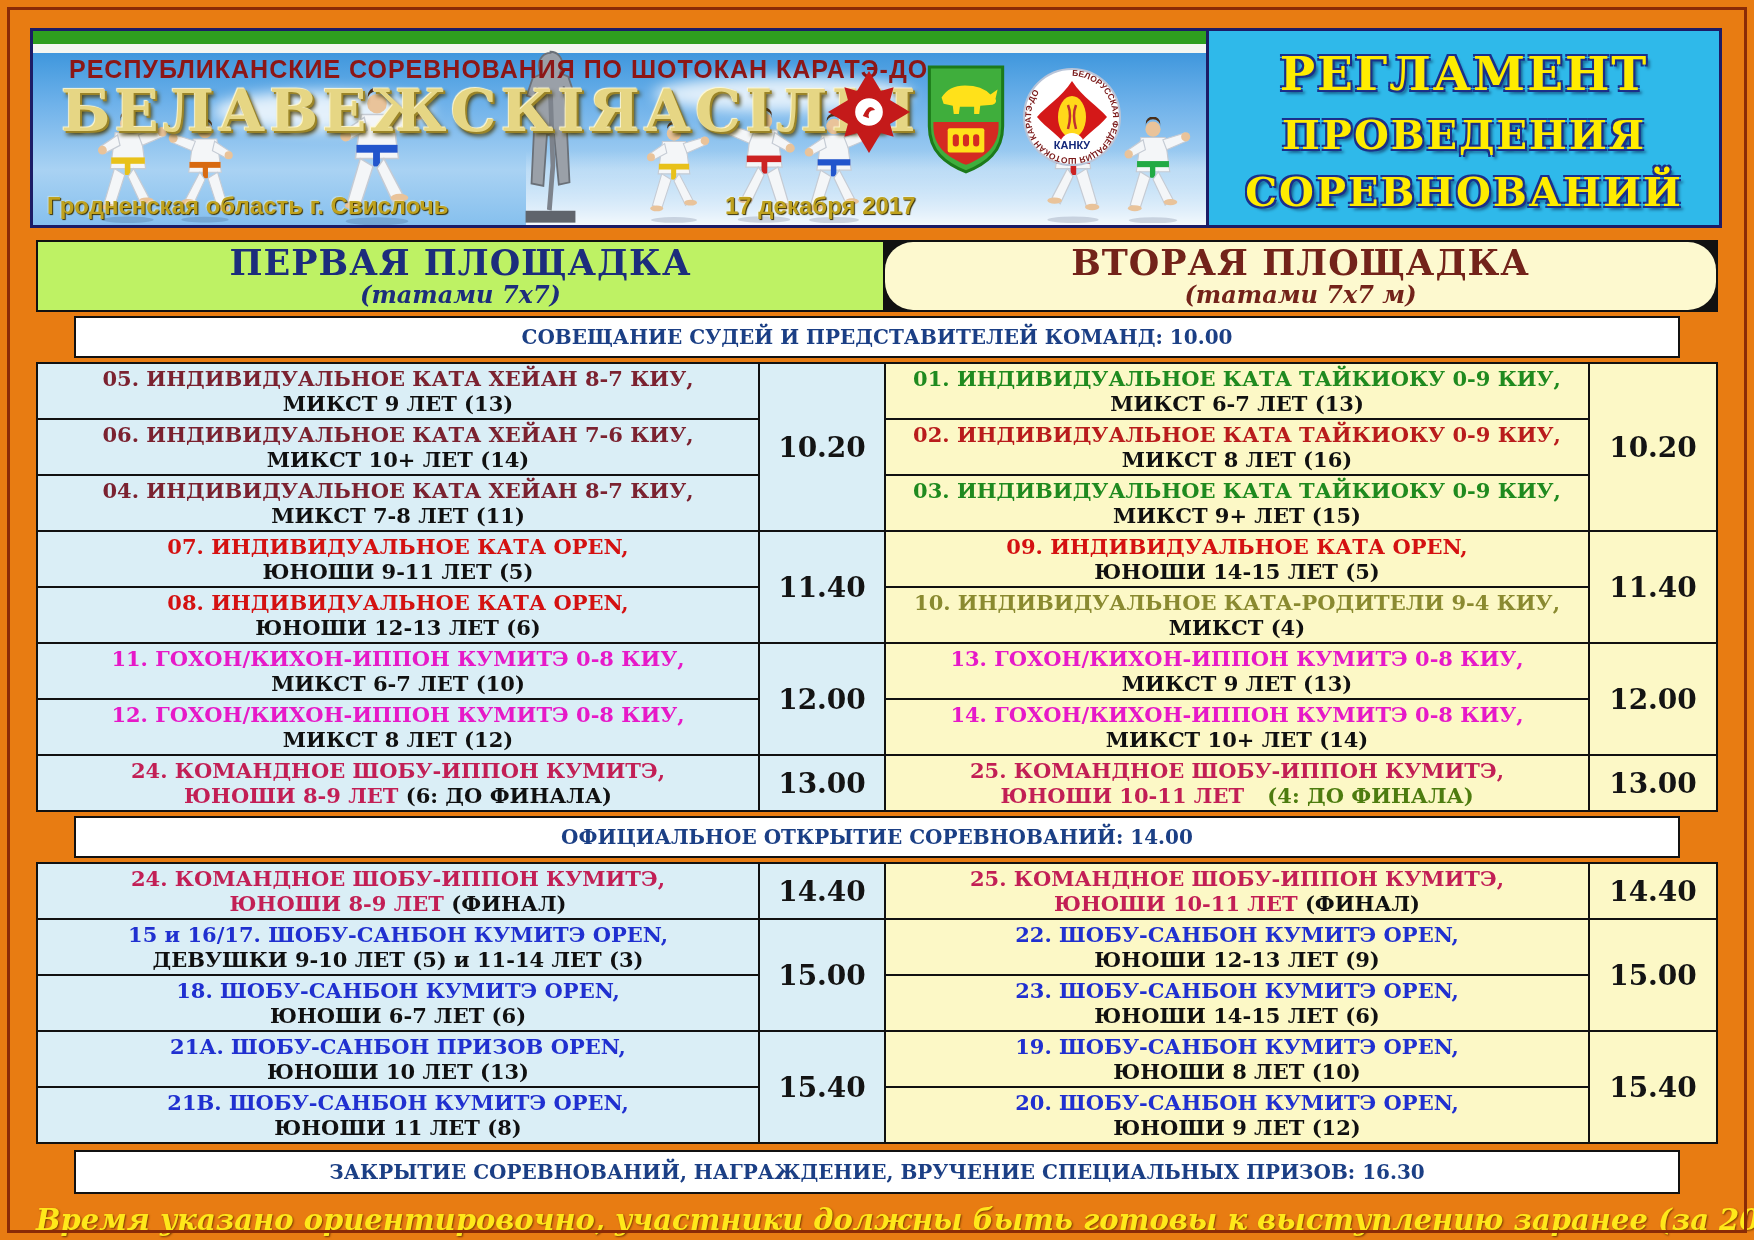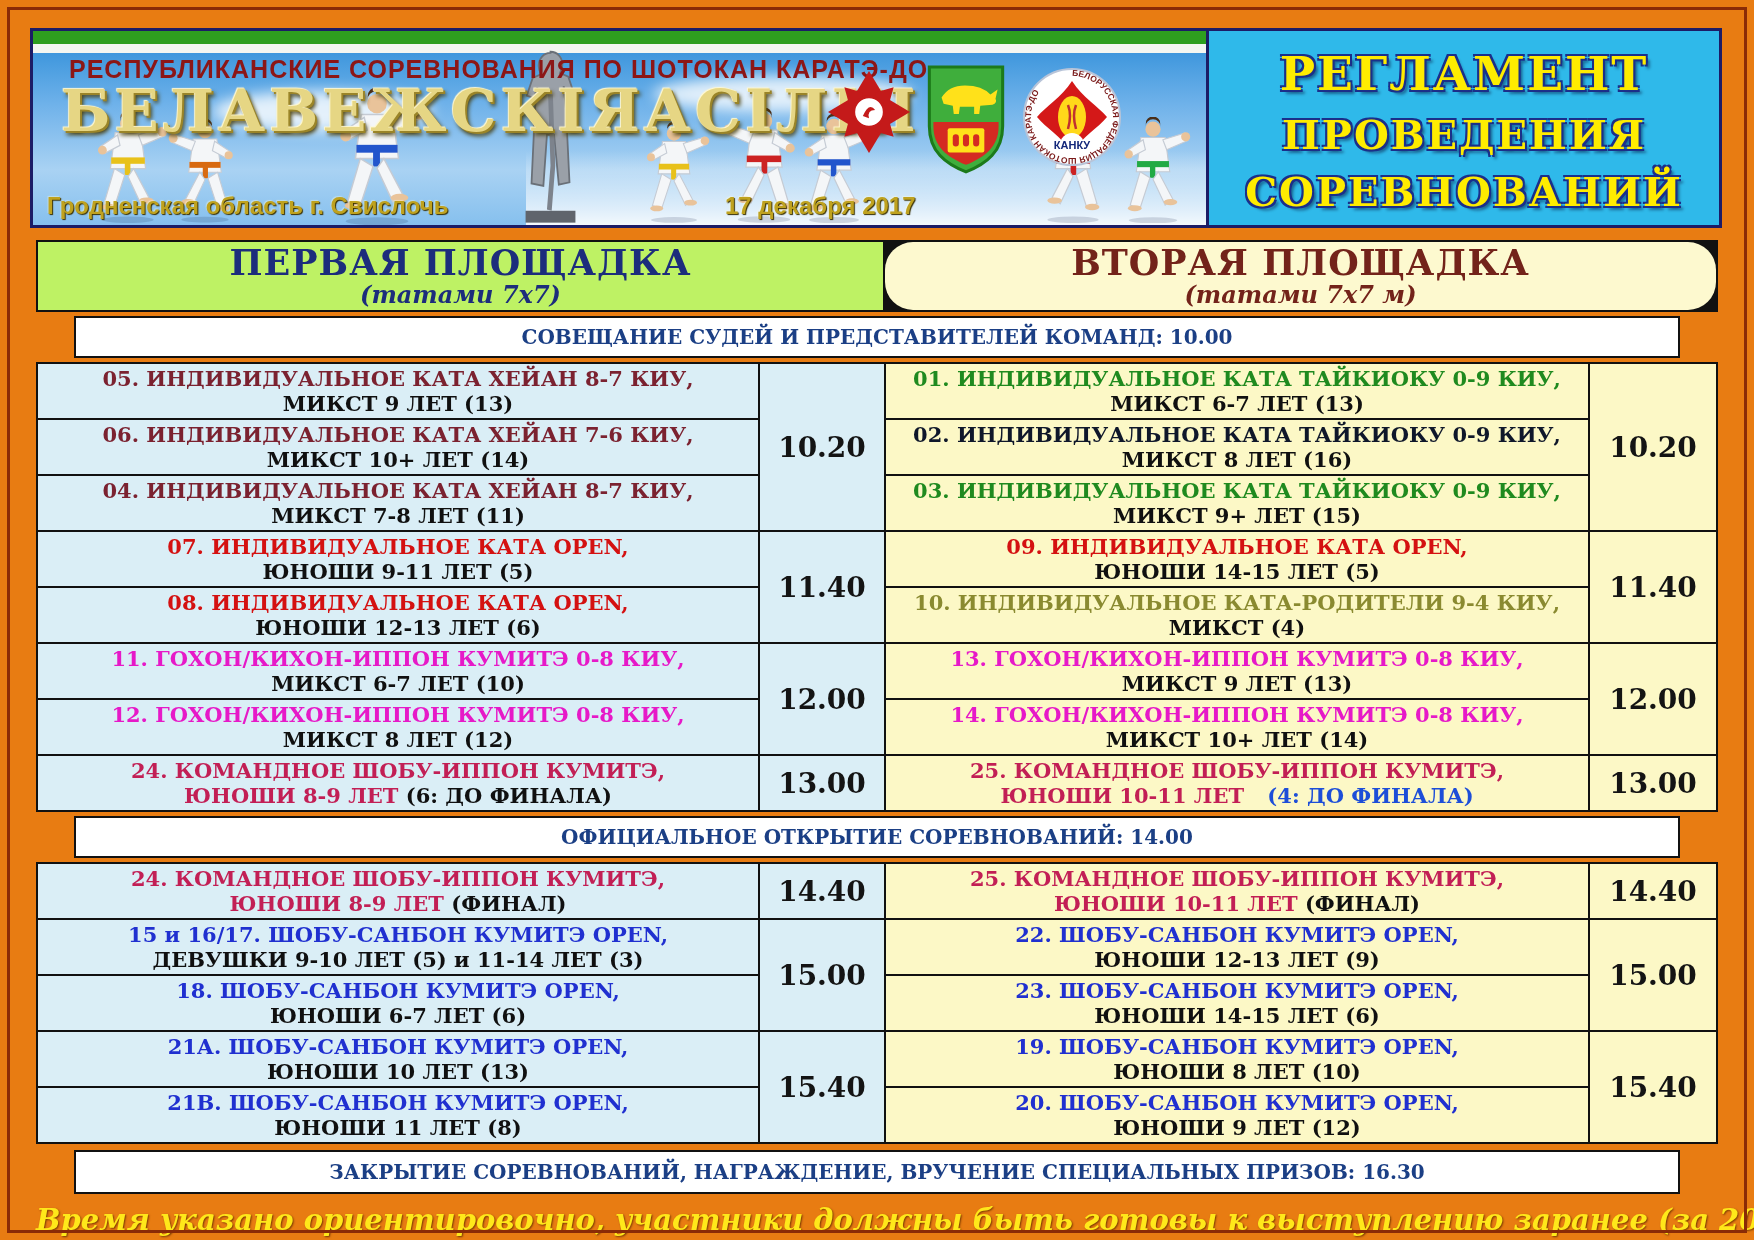--- a/index.html
+++ b/index.html
@@ -270,21 +270,21 @@
       </div>
       <div class="cell time cL" style="grid-area: 1 / 2 / span 3;">10.20</div>
       <div class="cell time cL" style="grid-area: 4 / 2 / span 2;">11.40</div>
       <div class="cell time cL" style="grid-area: 6 / 2 / span 2;">12.00</div>
       <div class="cell time cL" style="grid-area: 8 / 2 / span 1;">13.00</div>
       <div class="cell event cR" style="grid-area: 1 / 3;">
         <div class="l1" style="color: rgb(31, 138, 31);">01. ИНДИВИДУАЛЬНОЕ КАТА ТАЙКИОКУ 0-9 КИУ,</div>
         <div class="l2"><span style="color: rgb(16, 16, 16);">МИКСТ 6-7 ЛЕТ (13)</span></div>
       </div>
       <div class="cell event cR" style="grid-area: 2 / 3;">
-        <div class="l1" style="color: #0f172a;">02. ИНДИВИДУАЛЬНОЕ КАТА ТАЙКИОКУ 0-9 КИУ,</div>
+        <div class="l1" style="color: #b91c1c;">02. ИНДИВИДУАЛЬНОЕ КАТА ТАЙКИОКУ 0-9 КИУ,</div>
         <div class="l2"><span style="color: rgb(16, 16, 16);">МИКСТ 8 ЛЕТ (16)</span></div>
       </div>
       <div class="cell event cR" style="grid-area: 3 / 3;">
         <div class="l1" style="color: rgb(31, 138, 31);">03. ИНДИВИДУАЛЬНОЕ КАТА ТАЙКИОКУ 0-9 КИУ,</div>
         <div class="l2"><span style="color: rgb(16, 16, 16);">МИКСТ 9+ ЛЕТ (15)</span></div>
       </div>
       <div class="cell event cR" style="grid-area: 4 / 3;">
         <div class="l1" style="color: rgb(212, 17, 17);">09. ИНДИВИДУАЛЬНОЕ КАТА OPEN,</div>
         <div class="l2"><span style="color: rgb(16, 16, 16);">ЮНОШИ 14-15 ЛЕТ (5)</span></div>
       </div>
@@ -295,21 +295,21 @@
       <div class="cell event cR" style="grid-area: 6 / 3;">
         <div class="l1" style="color: rgb(230, 25, 200);">13. ГОХОН/КИХОН-ИППОН КУМИТЭ 0-8 КИУ,</div>
         <div class="l2"><span style="color: rgb(16, 16, 16);">МИКСТ 9 ЛЕТ (13)</span></div>
       </div>
       <div class="cell event cR" style="grid-area: 7 / 3;">
         <div class="l1" style="color: rgb(230, 25, 200);">14. ГОХОН/КИХОН-ИППОН КУМИТЭ 0-8 КИУ,</div>
         <div class="l2"><span style="color: rgb(16, 16, 16);">МИКСТ 10+ ЛЕТ (14)</span></div>
       </div>
       <div class="cell event cR" style="grid-area: 8 / 3;">
         <div class="l1" style="color: rgb(194, 31, 85);">25. КОМАНДНОЕ ШОБУ-ИППОН КУМИТЭ,</div>
-        <div class="l2"><span style="color: rgb(194, 31, 85);">ЮНОШИ 10-11 ЛЕТ </span><span style="color: #1d4ed8; margin-left: 16px;">(4: ДО ФИНАЛА)</span></div>
+        <div class="l2"><span style="color: rgb(194, 31, 85);">ЮНОШИ 10-11 ЛЕТ </span><span style="color: #4d7c0f; margin-left: 16px;">(4: ДО ФИНАЛА)</span></div>
       </div>
       <div class="cell time cR" style="grid-area: 1 / 4 / span 3;">10.20</div>
       <div class="cell time cR" style="grid-area: 4 / 4 / span 2;">11.40</div>
       <div class="cell time cR" style="grid-area: 6 / 4 / span 2;">12.00</div>
       <div class="cell time cR" style="grid-area: 8 / 4 / span 1;">13.00</div>
     </div>
 
   <div class="milestone">ОФИЦИАЛЬНОЕ ОТКРЫТИЕ СОРЕВНОВАНИЙ: 14.00</div>
 
   <div class="sched">
@@ -319,21 +319,21 @@
       </div>
       <div class="cell event cL" style="grid-area: 2 / 1;">
         <div class="l1" style="color: rgb(32, 48, 208);">15 и 16/17. ШОБУ-САНБОН КУМИТЭ OPEN,</div>
         <div class="l2"><span style="color: rgb(16, 16, 16);">ДЕВУШКИ 9-10 ЛЕТ (5) и 11-14 ЛЕТ (3)</span></div>
       </div>
       <div class="cell event cL" style="grid-area: 3 / 1;">
         <div class="l1" style="color: rgb(32, 48, 208);">18. ШОБУ-САНБОН КУМИТЭ OPEN,</div>
         <div class="l2"><span style="color: rgb(16, 16, 16);">ЮНОШИ 6-7 ЛЕТ (6)</span></div>
       </div>
       <div class="cell event cL" style="grid-area: 4 / 1;">
-        <div class="l1" style="color: rgb(32, 48, 208);">21А. ШОБУ-САНБОН КУМИТЭ OPEN,</div>
+        <div class="l1" style="color: rgb(32, 48, 208);">21А. ШОБУ-САНБОН ПРИЗОВ OPEN,</div>
         <div class="l2"><span style="color: rgb(16, 16, 16);">ЮНОШИ 10 ЛЕТ (13)</span></div>
       </div>
       <div class="cell event cL" style="grid-area: 5 / 1;">
         <div class="l1" style="color: rgb(32, 48, 208);">21В. ШОБУ-САНБОН КУМИТЭ OPEN,</div>
         <div class="l2"><span style="color: rgb(16, 16, 16);">ЮНОШИ 11 ЛЕТ (8)</span></div>
       </div>
       <div class="cell time cL" style="grid-area: 1 / 2 / span 1;">14.40</div>
       <div class="cell time cL" style="grid-area: 2 / 2 / span 2;">15.00</div>
       <div class="cell time cL" style="grid-area: 4 / 2 / span 2;">15.40</div>
       <div class="cell event cR" style="grid-area: 1 / 3;">

